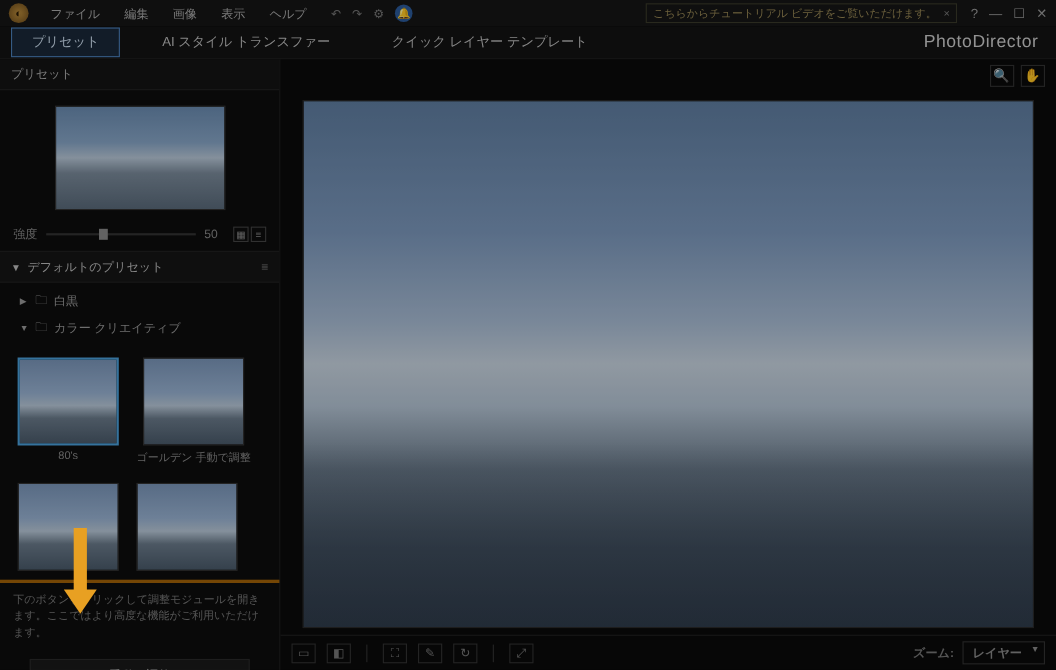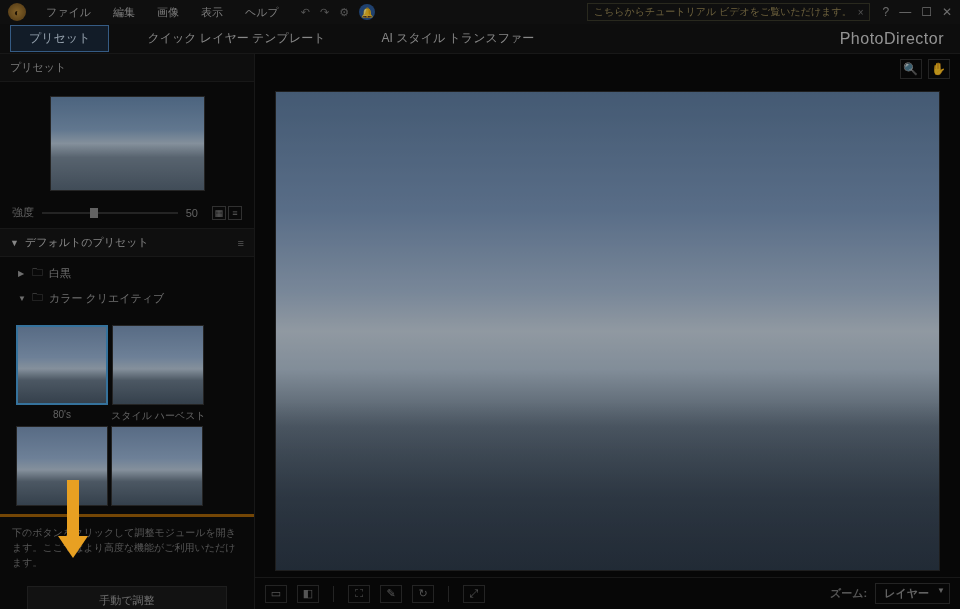--- a/index.html
+++ b/index.html
@@ -37,21 +37,21 @@
 
 .section-hdr { display:flex; align-items:center; padding:6px 10px; background:#161616; border-top:1px solid #222; border-bottom:1px solid #222; color:#bbb;}
 .section-hdr .tri{margin-right:6px;font-size:9px;}
 .section-hdr .menu-ico{margin-left:auto;color:#777;cursor:pointer;}
 
 .tree { padding: 4px 0 6px 18px; }
 .tree-item { display:flex; align-items:center; gap:6px; padding:3px 0; color:#999; cursor:pointer;}
 .tree-item .tri{font-size:8px;width:8px;}
 .folder-ico{color:#888;}
 
-.thumb-grid { display:flex; gap:3px; padding:8px 16px; flex-wrap:wrap;}
+.thumb-grid { display:flex; gap:16px; padding:8px 16px; flex-wrap:wrap;}
 .thumb { display:flex; flex-direction:column; align-items:center; gap:4px;}
 .thumb-img { width:92px; height:80px; background: linear-gradient(#7a95b8 0%, #98b2d2 40%, #b8c8d8 55%, #6a7a8a 70%, #4a5a6a 100%); border:1px solid #333;}
 .thumb.sel .thumb-img{border:2px solid #4a9ed8;}
 .thumb-label{font-size:10px;color:#888;}
 .hint{padding:8px 12px; font-size:10px; color:#777; line-height:1.5; border-top:3px solid #a16207;}
 .manual-btn{margin:8px auto; width:200px; padding:6px; text-align:center; background:#1a1a1a; border:1px solid #2a2a2a; color:#999; cursor:pointer;}
 
 
 .canvas-area { flex:1; display:flex; flex-direction:column; background:#0a0a0a;}
 .canvas-top { height:30px; display:flex; justify-content:flex-end; align-items:center; gap:6px; padding:0 10px;}
@@ -97,22 +97,22 @@
   <div class="win-controls">
     <span>?</span>
     <span>—</span>
     <span>☐</span>
     <span>✕</span>
   </div>
 </div>
 
 <div class="toolbar">
   <div class="tool-tab active">プリセット</div>
+  <div class="tool-tab">AI スタイル トランスファー</div>
   <div class="tool-tab">クイック レイヤー テンプレート</div>
-  <div class="tool-tab">AI スタイル トランスファー</div>
   <div class="brand">PhotoDirector</div>
 </div>
 
 <div class="main">
   <div class="sidebar">
     <div class="side-header">プリセット</div>
     <div class="preview-box">
       <div class="preview-img"></div>
     </div>
     <div class="strength-row">
@@ -141,21 +141,21 @@
         <span>カラー クリエイティブ</span>
       </div>
     </div>
     <div class="thumb-grid">
       <div class="thumb sel">
         <div class="thumb-img"></div>
         <div class="thumb-label">80's</div>
       </div>
       <div class="thumb">
         <div class="thumb-img"></div>
-        <div class="thumb-label">スタイル ハーベスト</div>
+        <div class="thumb-label">ゴールデン 手動で調整</div>
       </div>
       <div class="thumb">
         <div class="thumb-img"></div>
       </div>
       <div class="thumb">
         <div class="thumb-img"></div>
       </div>
     </div>
     <div class="hint">下のボタンをクリックして調整モジュールを開きます。ここではより高度な機能がご利用いただけます。</div>
     <div class="manual-btn">手動で調整</div>

